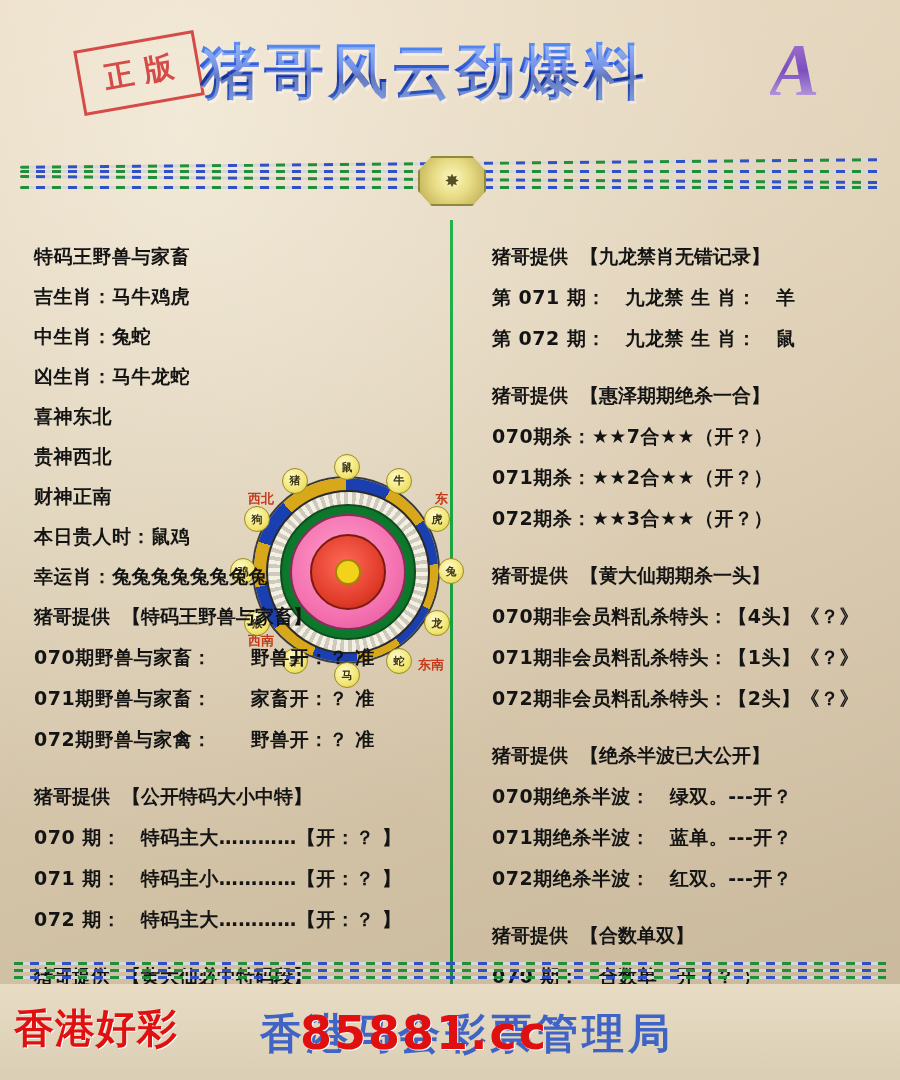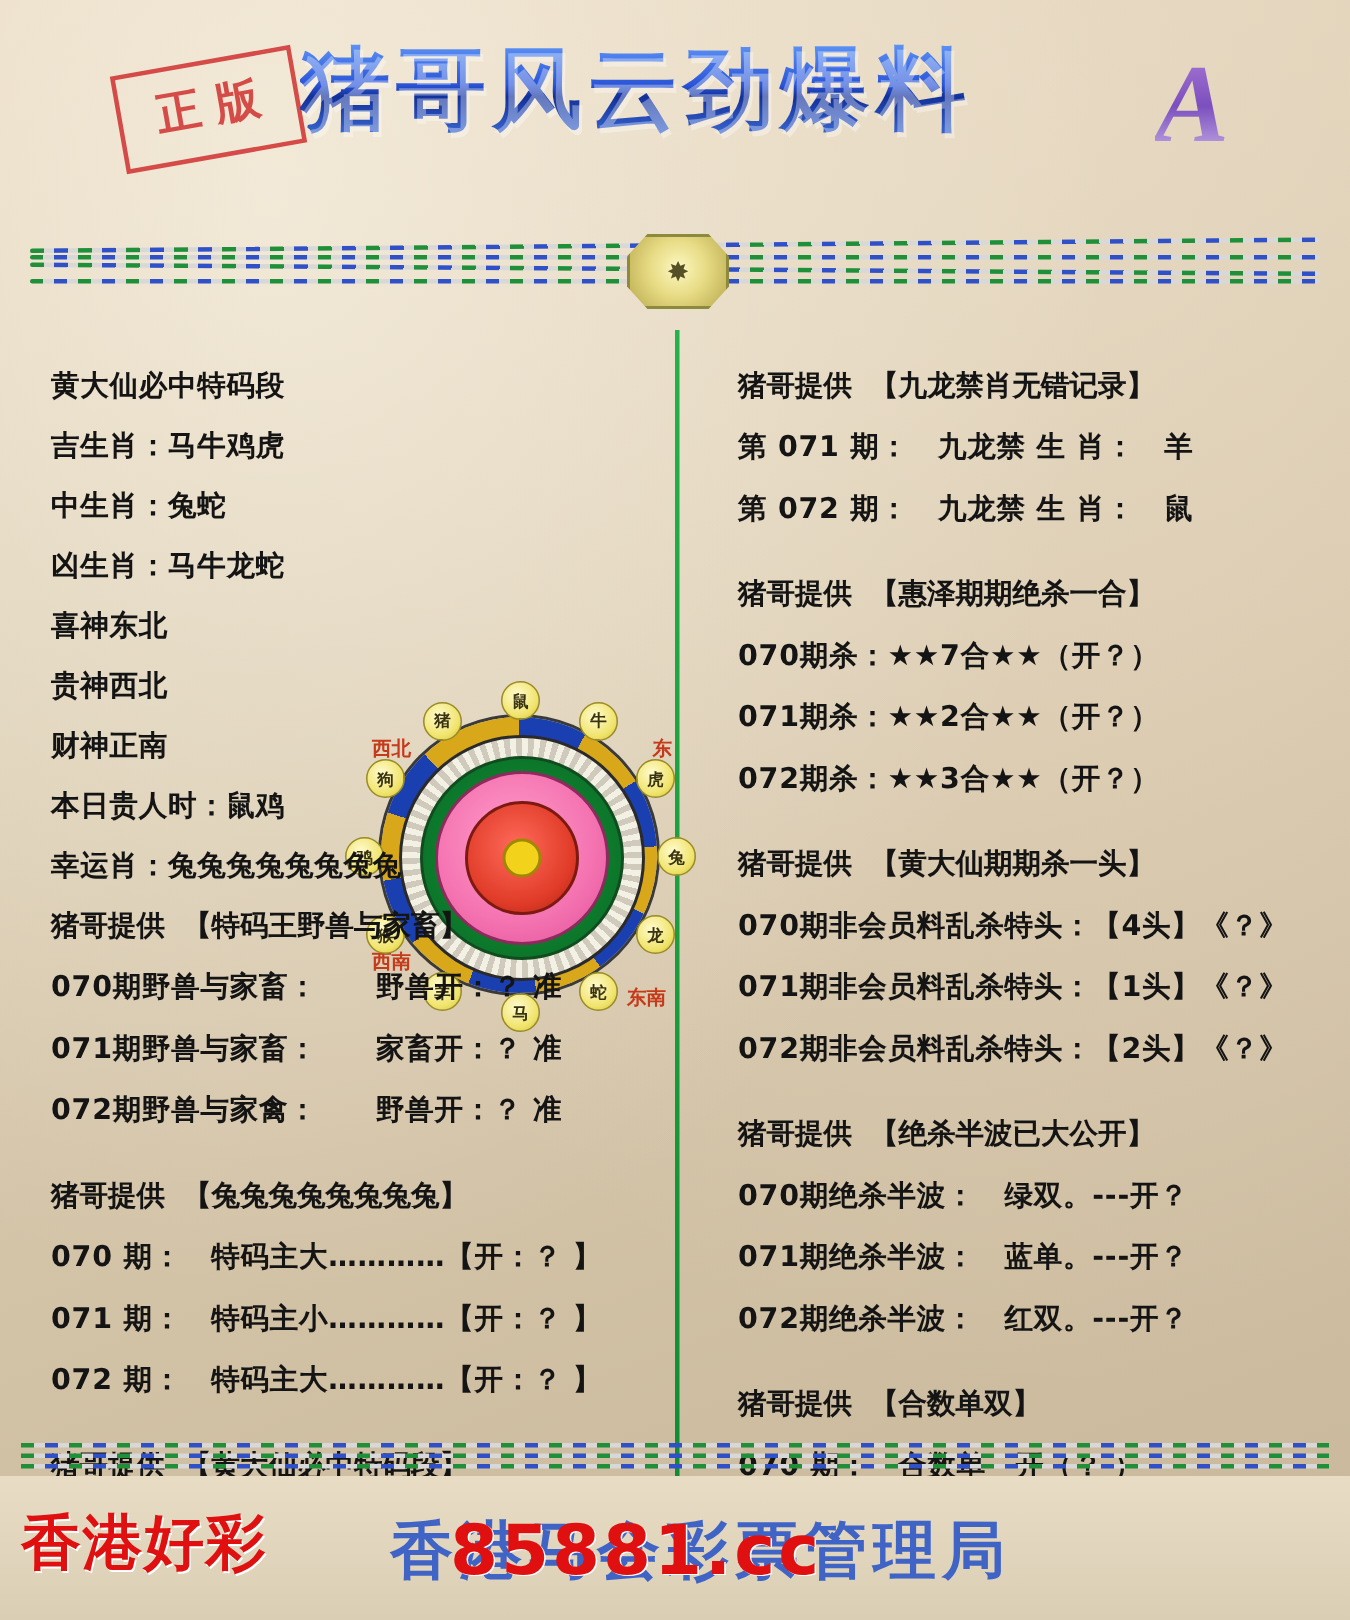--- a/index.html
+++ b/index.html
@@ -41,21 +41,21 @@
     letter-spacing: 10px;
     text-align: center;
     line-height: 58px;
     font-family: "DejaVu Sans", sans-serif;
     opacity: 0.85;
     text-indent: 10px;
   }
   .title {
     position: absolute;
     left: 200px;
-    top: 20px;
+    top: 32px;
     font-size: 60px;
     font-weight: bold;
     font-family: "DejaVu Sans", sans-serif;
     letter-spacing: 4px;
     color: #2a55d8;
     background: linear-gradient(180deg, #6ea8ff 0%, #2a55d8 45%, #12309a 55%, #4b7ee8 100%);
     -webkit-background-clip: text;
     background-clip: text;
     -webkit-text-fill-color: transparent;
     text-shadow: 2px 3px 0 rgba(255,255,255,0.35);
@@ -327,37 +327,37 @@
           <div class="zbadge" style="left: 50px; top: 192.067px;">羊</div>
           <div class="zbadge" style="left: 11.9334px; top: 154px;">猴</div>
           <div class="zbadge" style="left: -2px; top: 102px;">鸡</div>
           <div class="zbadge" style="left: 11.9334px; top: 50px;">狗</div>
           <div class="zbadge" style="left: 50px; top: 11.9334px;">猪</div>
         </div>
     </div>
 
     <div class="col-left">
       <div id="left-info">
-          <div class="line">黄大仙必中特码段</div>
+          <div class="line">特码王野兽与家畜</div>
           <div class="line">吉生肖：马牛鸡虎</div>
           <div class="line">中生肖：兔蛇</div>
           <div class="line">凶生肖：马牛龙蛇</div>
           <div class="line">喜神东北</div>
           <div class="line">贵神西北</div>
           <div class="line">财神正南</div>
           <div class="line">本日贵人时：鼠鸡</div>
           <div class="line">幸运肖：兔兔兔兔兔兔兔兔</div>
         </div>
       <div id="left-sections">
           <div class="sect"><span class="hdr">猪哥提供</span><span>【特码王野兽与家畜】</span></div>
           <div class="line rl">070期野兽与家畜：　　野兽开：？ 准</div>
           <div class="line rl">071期野兽与家畜：　　家畜开：？ 准</div>
           <div class="line rl">072期野兽与家禽：　　野兽开：？ 准</div>
           <div class="gap"></div>
-          <div class="sect"><span class="hdr">猪哥提供</span><span>【兔兔兔兔兔兔兔兔】</span></div>
+          <div class="sect"><span class="hdr">猪哥提供</span><span>【公开特码大小中特】</span></div>
           <div class="line rl">070 期：　特码主大…………【开：？ 】</div>
           <div class="line rl">071 期：　特码主小…………【开：？ 】</div>
           <div class="line rl">072 期：　特码主大…………【开：？ 】</div>
           <div class="gap"></div>
           <div class="sect"><span class="hdr">猪哥提供</span><span>【黄大仙必中特码段】</span></div>
           <div class="line rl">070 期必中特码段：07--28开：？ 准</div>
           <div class="line rl">071 期必中特码段：22--43开：？ 准</div>
         </div>
     </div>
 

